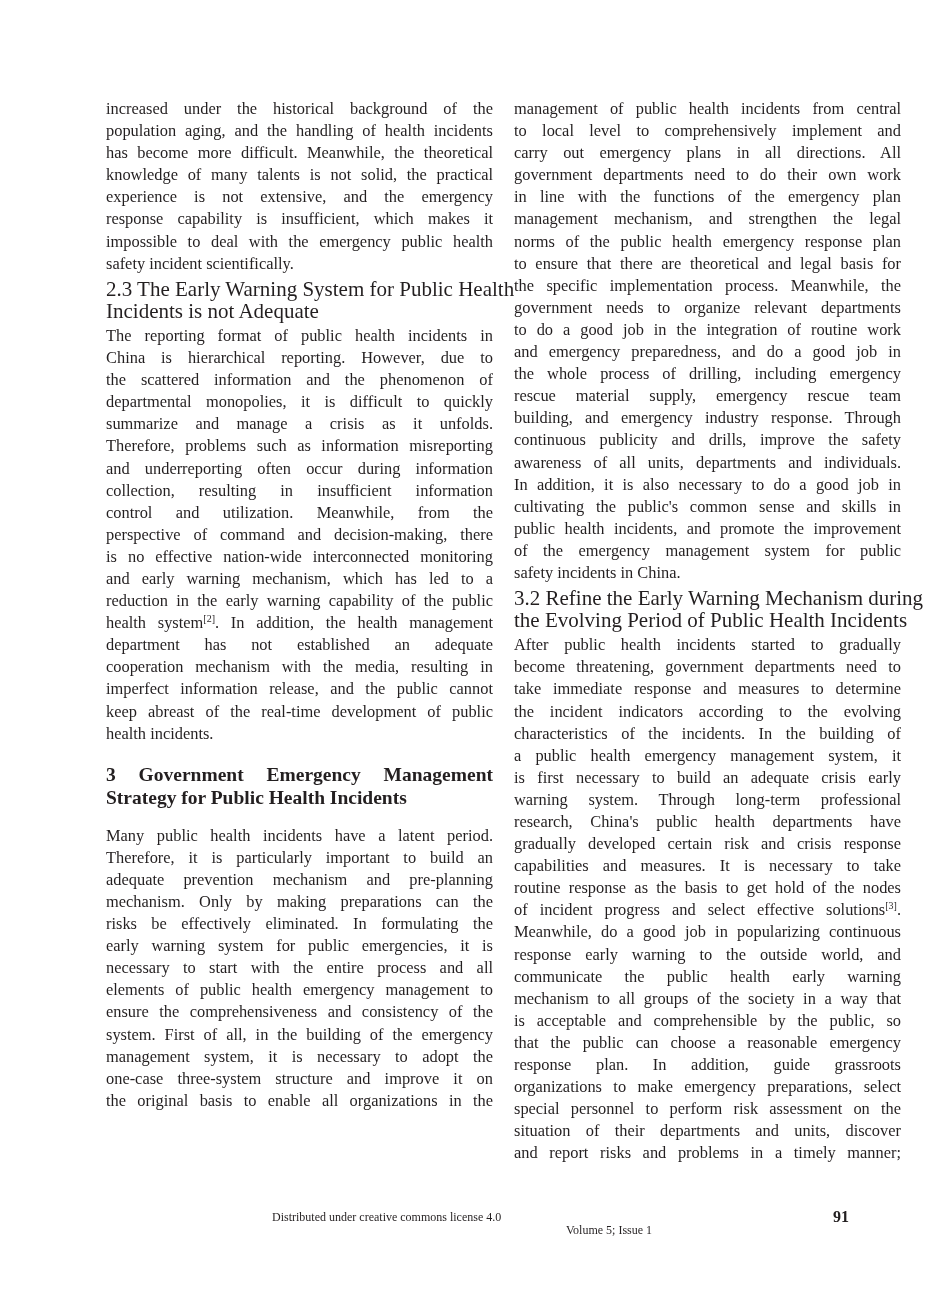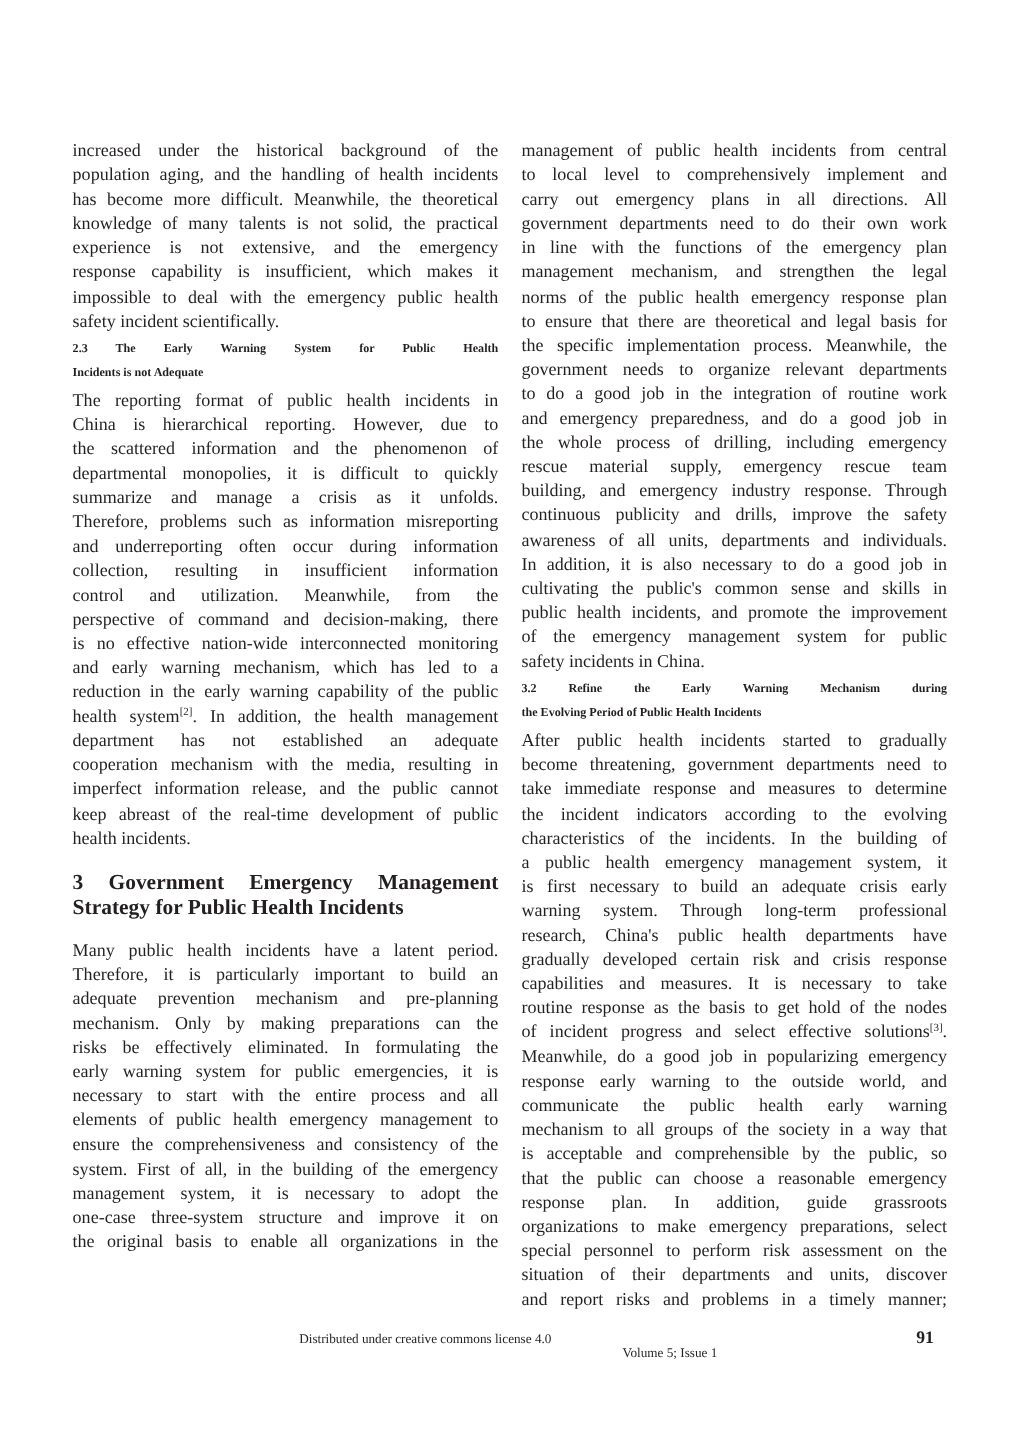--- a/index.html
+++ b/index.html
@@ -1,24 +1,24 @@
 <!DOCTYPE html>
 <html><head>
 <meta charset="utf-8">
 <style>
   html, body { margin: 0; padding: 0; background: #ffffff; }
   body { width: 925px; height: 1309px; position: relative; overflow: hidden;
          font-family: "Liberation Serif", "DejaVu Serif", serif; color: #231f20; }
-  .col { position: absolute; top: 126px; width: 387px; }
+  .col { position: absolute; top: 98px; width: 387px; margin-left: 40px; }
   .col.left { left: 66px; }
   .col.right { left: 474px; }
   .line { display: block; height: 22.1px; line-height: 22.1px; font-size: 16.4px;
           white-space: nowrap; text-align: justify; text-align-last: justify; }
   .line.last { text-align-last: left; }
-  .h2 .line { font-weight: bold; font-size: 11px; }
+  .h2 .line { font-weight: normal; font-size: 21px; }
   .h1 .line { font-weight: bold; font-size: 19.5px; height: 23px; line-height: 23px; }
   .gap-s { height: 3px; }
   .gap-m { height: 13px; }
   .gap-l { height: 18px; }
   sup { font-size: 10px; line-height: 0; vertical-align: 6px; }
   .footer { position: absolute; top: 1209px; left: 0; width: 925px; height: 20px;
             font-size: 12px; color: #231f20; }
   .footer .license { position: absolute; left: 272px; top: 1px; }
   .footer .volume { position: absolute; left: 566px; top: 14px; }
   .footer .pagenum { position: absolute; left: 833px; top: -1px; font-weight: bold; font-size: 16px; }
@@ -126,21 +126,21 @@
     <span class="line">the incident indicators according to the evolving</span>
     <span class="line">characteristics of the incidents. In the building of</span>
     <span class="line">a public health emergency management system, it</span>
     <span class="line">is first necessary to build an adequate crisis early</span>
     <span class="line">warning system. Through long-term professional</span>
     <span class="line">research, China's public health departments have</span>
     <span class="line">gradually developed certain risk and crisis response</span>
     <span class="line">capabilities and measures. It is necessary to take</span>
     <span class="line">routine response as the basis to get hold of the nodes</span>
     <span class="line"><span>of incident progress and select effective solutions</span><sup>[3]</sup><span>.</span></span>
-    <span class="line">Meanwhile, do a good job in popularizing emergency</span>
+    <span class="line">Meanwhile, do a good job in popularizing continuous</span>
     <span class="line">response early warning to the outside world, and</span>
     <span class="line">communicate the public health early warning</span>
     <span class="line">mechanism to all groups of the society in a way that</span>
     <span class="line">is acceptable and comprehensible by the public, so</span>
     <span class="line">that the public can choose a reasonable emergency</span>
     <span class="line">response plan. In addition, guide grassroots</span>
     <span class="line">organizations to make emergency preparations, select</span>
     <span class="line">special personnel to perform risk assessment on the</span>
     <span class="line">situation of their departments and units, discover</span>
     <span class="line">and report risks and problems in a timely manner;</span>

